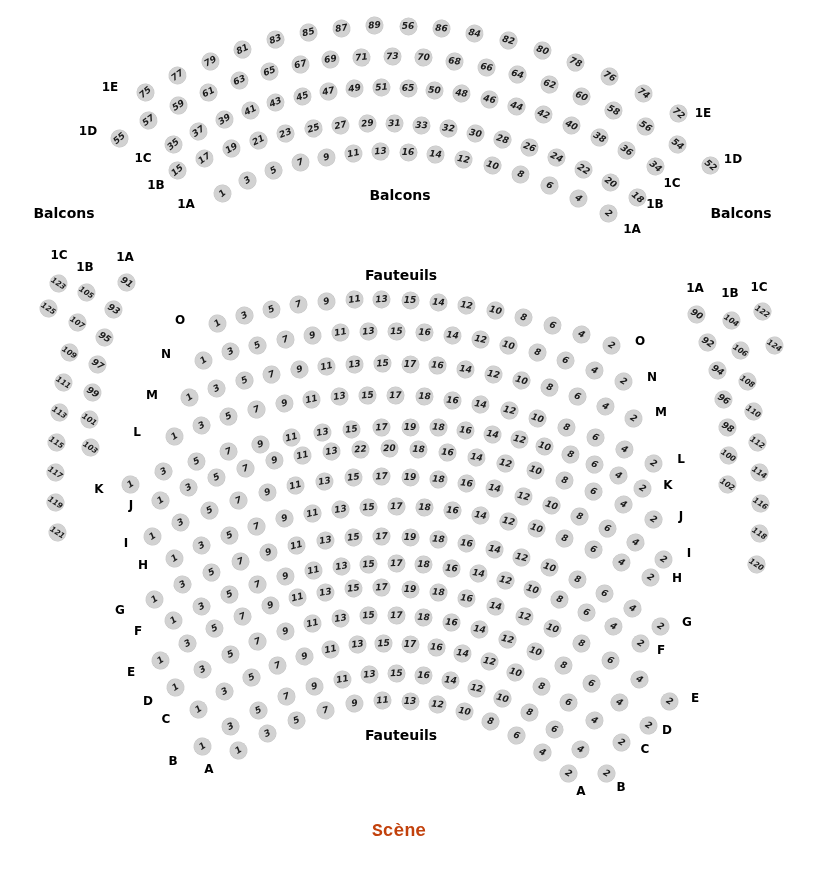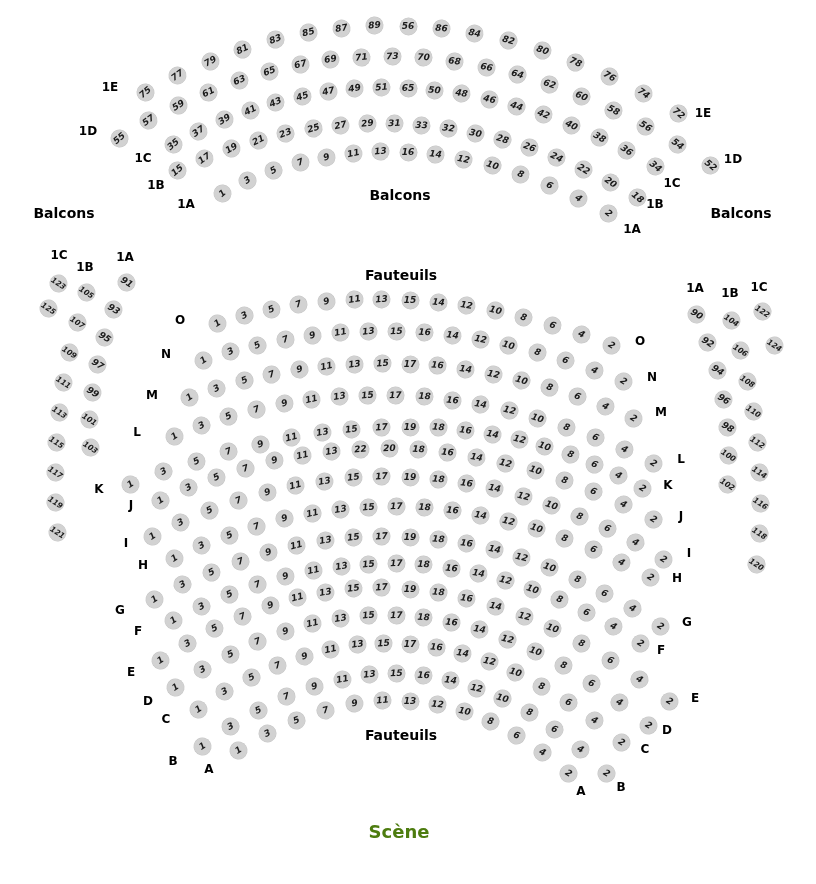--- a/index.html
+++ b/index.html
@@ -7,22 +7,22 @@
           font-family:"DejaVu Sans",sans-serif;overflow:hidden;}
   .seat{position:absolute;width:17px;height:17px;border-radius:50%;
         background:#d2d2d2;box-shadow:0 0 0 0.5px #c6c6c6;
         display:flex;align-items:center;justify-content:center;
         font-style:italic;font-weight:bold;color:#1b1b1b;cursor:pointer;
         line-height:1;user-select:none;}
   .rowlbl{position:absolute;font-weight:bold;font-size:12px;color:#000;
           transform:translate(-50%,-50%);white-space:nowrap;}
   .seclbl{position:absolute;font-weight:bold;font-size:14px;color:#000;
           transform:translate(-50%,-50%);white-space:nowrap;}
-  .stagelbl{position:absolute;font-weight:bold;font-size:18px;color:#4d7c0f;
-          transform:translate(-50%,-50%);white-space:nowrap;}
+  .stagelbl{position:absolute;font-weight:bold;font-size:18px;color:#c2410c;
+          transform:translate(-50%,-50%);white-space:nowrap;font-family:Liberation Mono, monospace;}
 </style>
 </head>
 <body>
 
 <div class="canvas">
   <div class="seclbl" style="left:64px;top:213px">Balcons</div>
   <div class="seclbl" style="left:400px;top:195px">Balcons</div>
   <div class="seclbl" style="left:741px;top:213px">Balcons</div>
   <div class="seclbl" style="left:401px;top:275px">Fauteuils</div>
   <div class="seclbl" style="left:401px;top:735px">Fauteuils</div>

